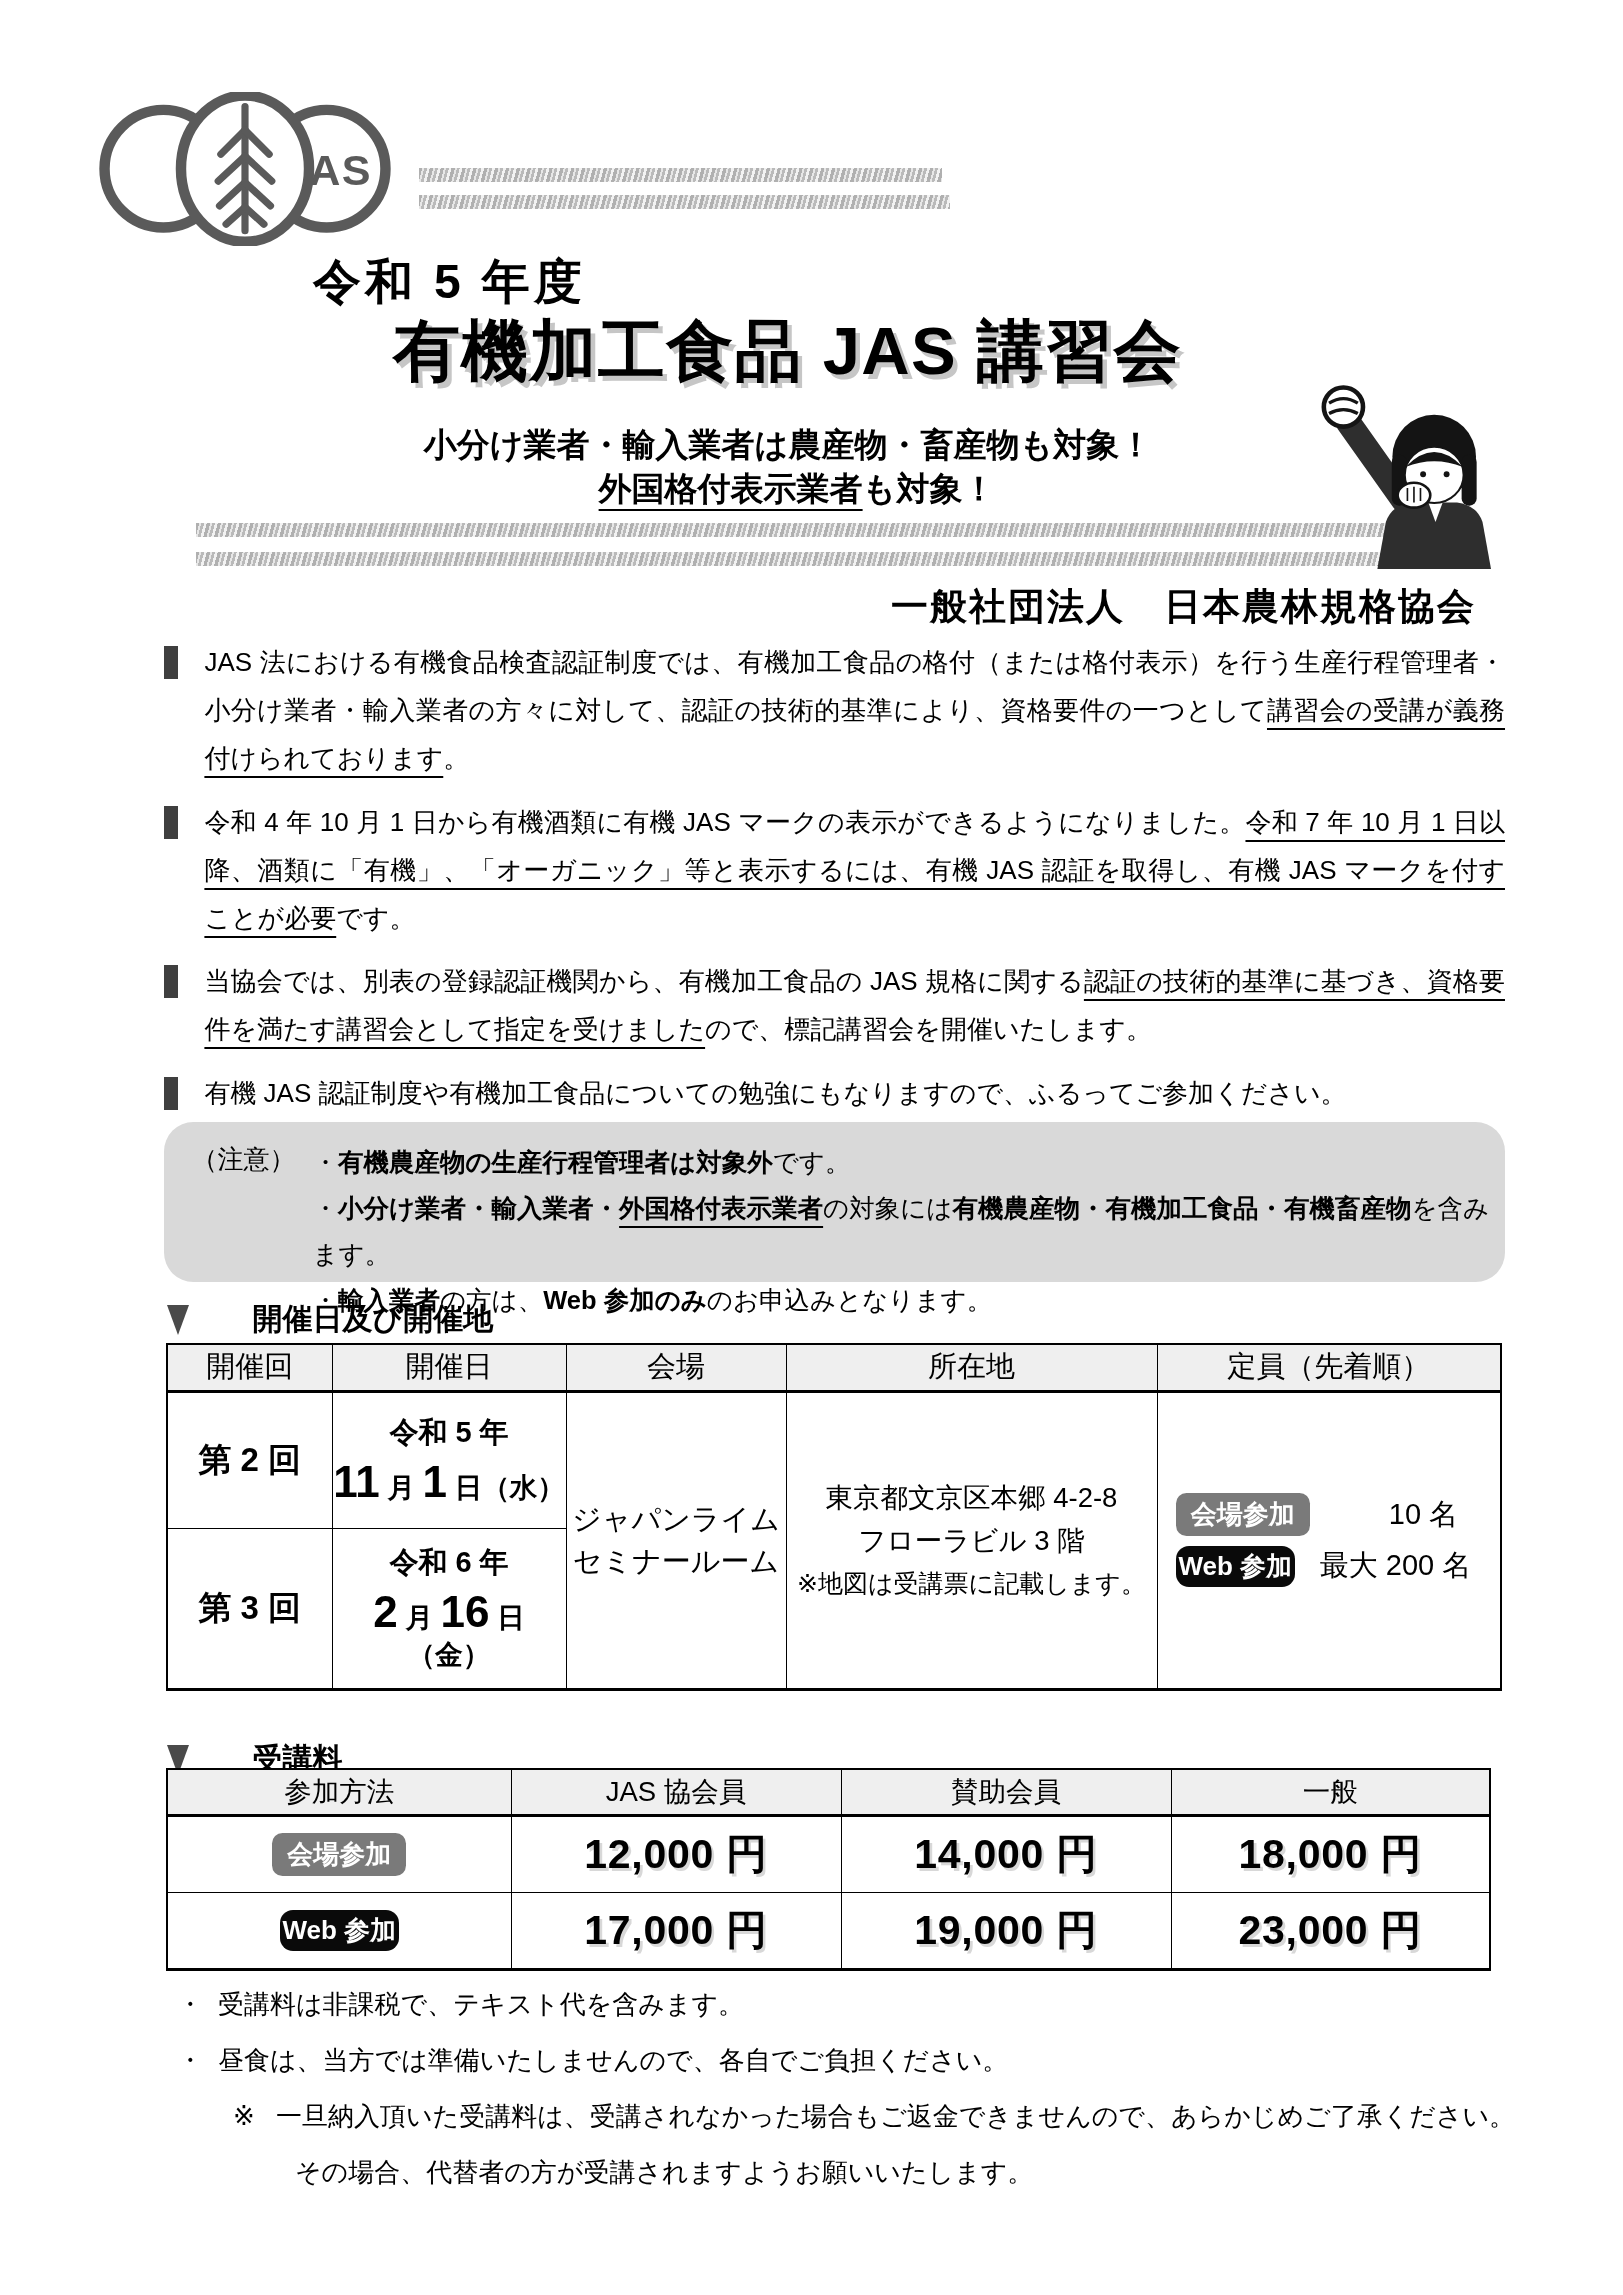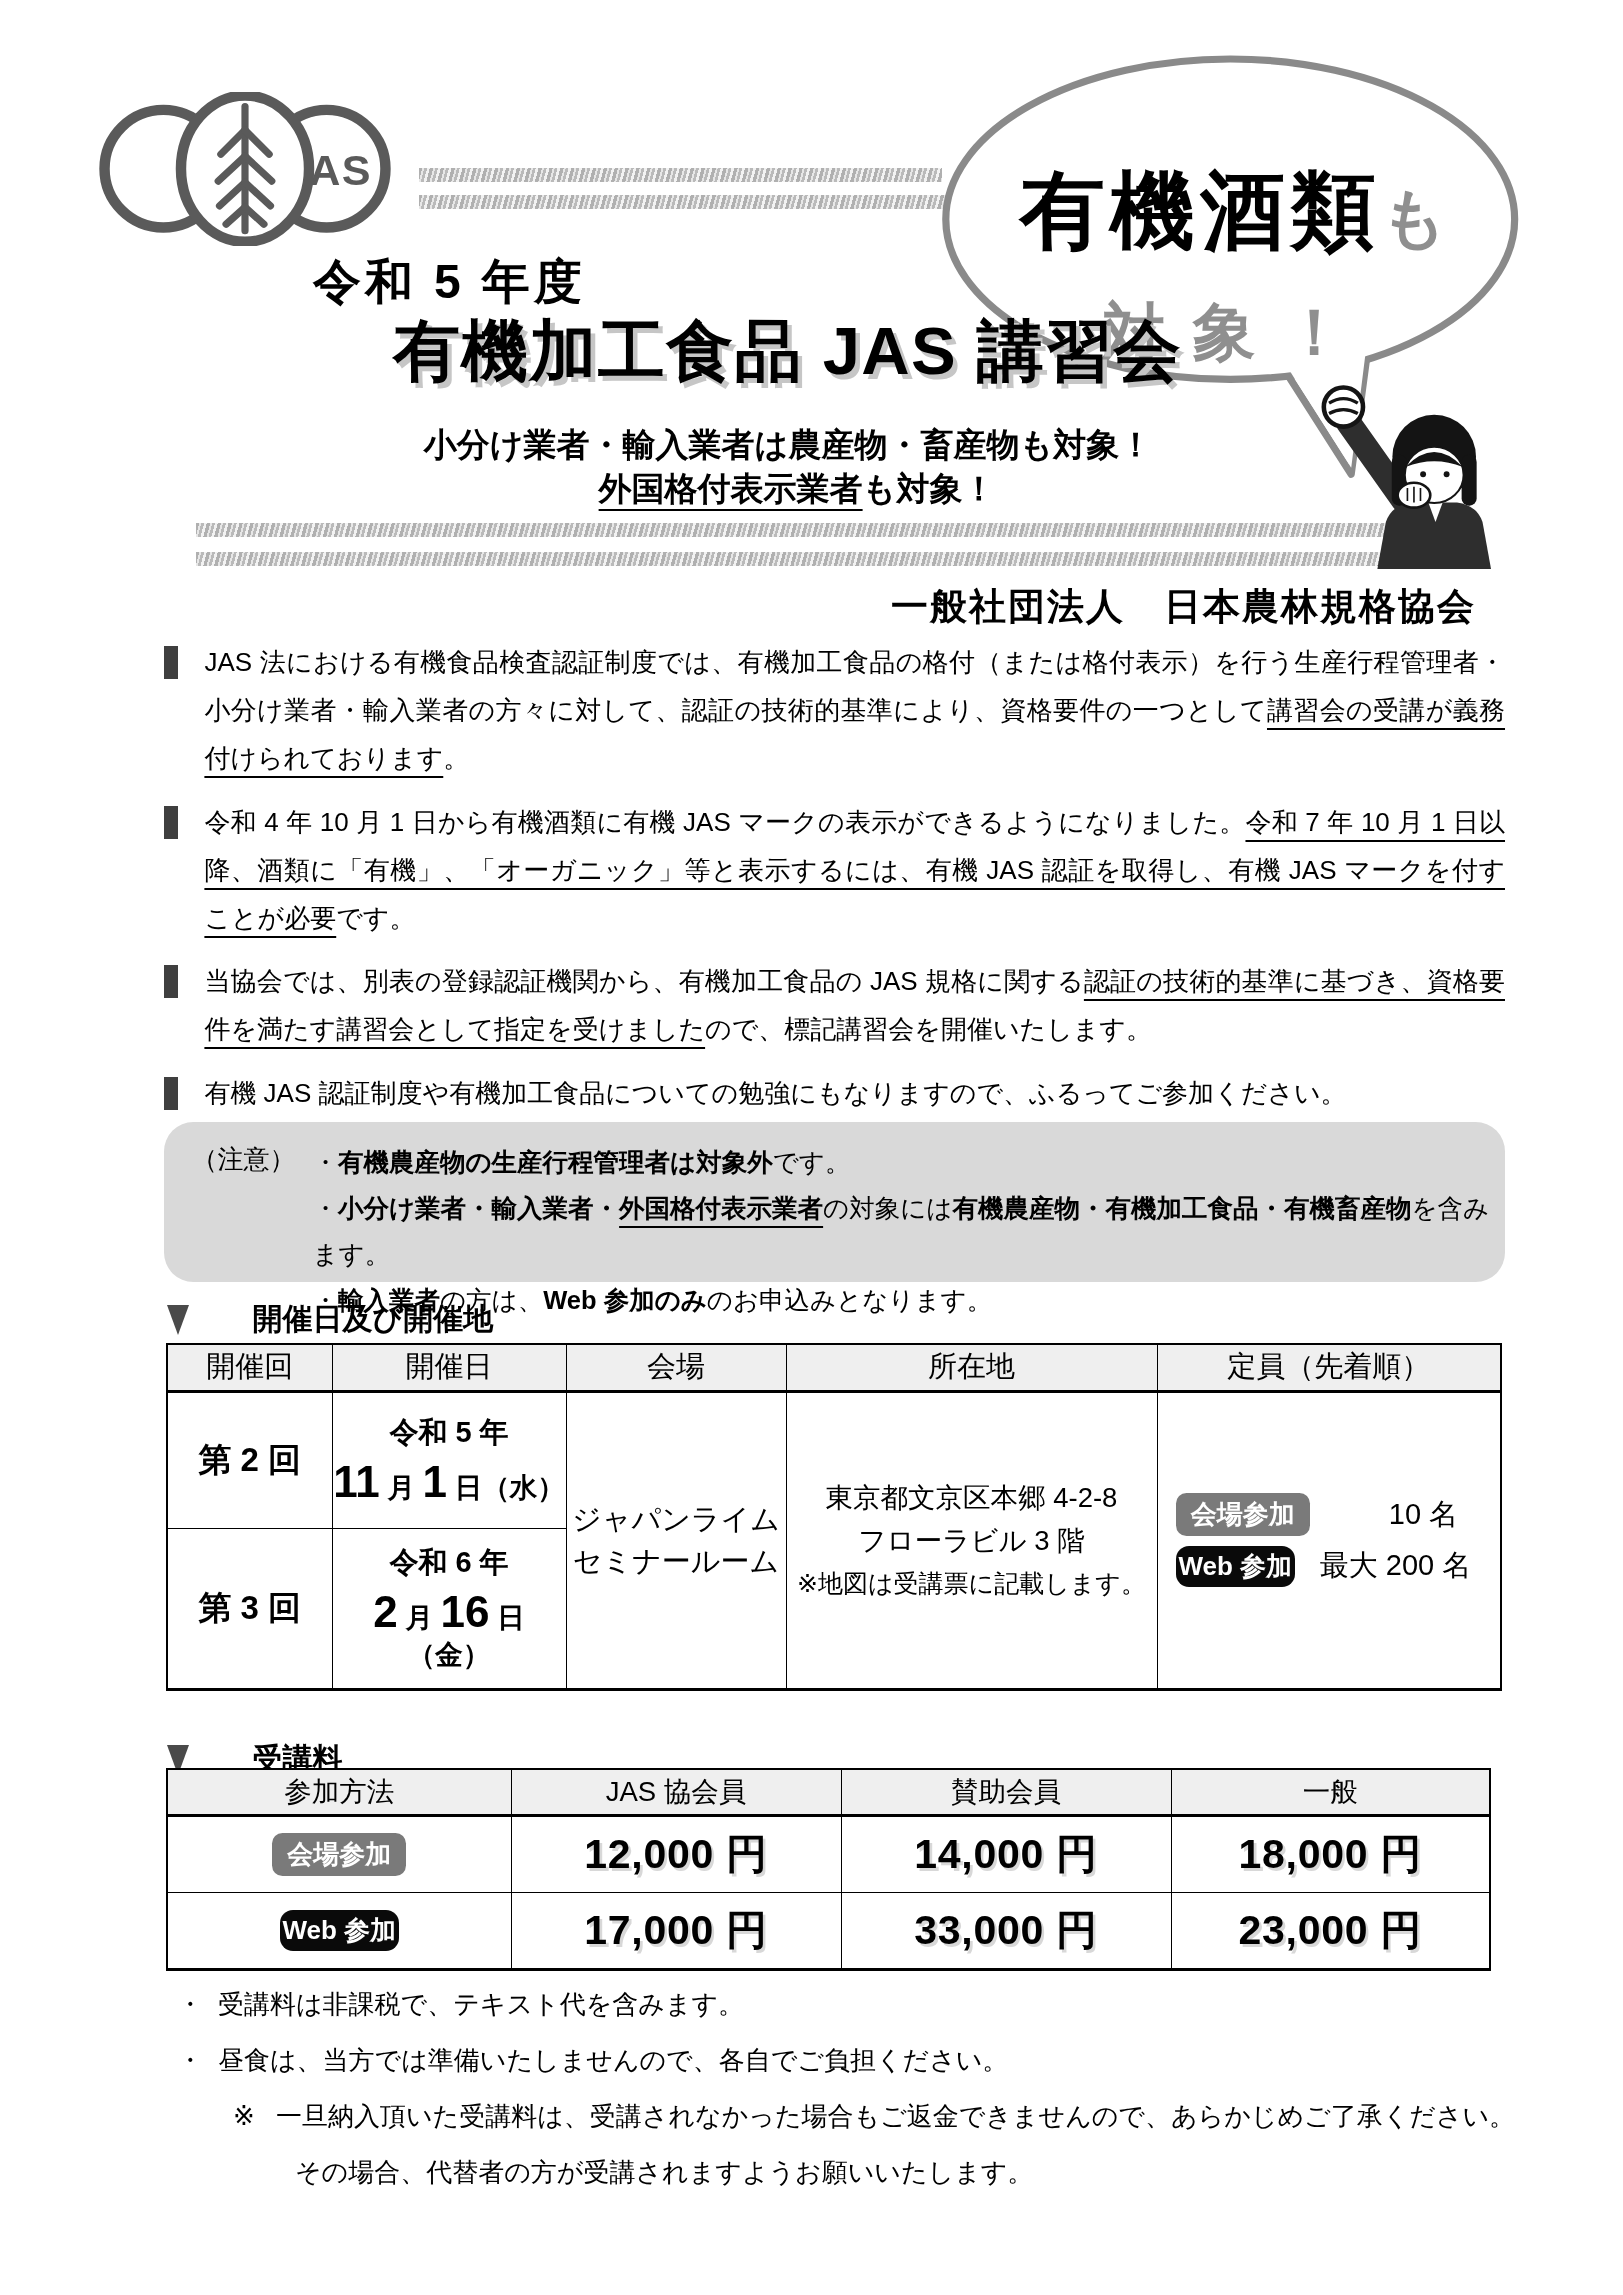--- a/index.html
+++ b/index.html
@@ -110,29 +110,20 @@
           <line x1="225" y1="176" x2="254" y2="202"></line>
       </g>
     </svg>
   </div>
 
   <div class="band band-a1"></div>
   <div class="band band-a2"></div>
   <div class="band band-b1"></div>
   <div class="band band-b2"></div>
 
-  <div class="bubble">
-    <svg width="595" height="445" viewBox="0 0 910 680">
-      <path d="M520 470 L635 650 L664 432 Z" fill="#ffffff" stroke="#8a8a8a" stroke-width="11" stroke-linejoin="round"></path>
-      <ellipse cx="450" cy="260" rx="435" ry="245" fill="#ffffff" stroke="#8a8a8a" stroke-width="11"></ellipse>
-      <path d="M522 462 L635 640 L660 440 Z" fill="#ffffff"></path>
-    </svg>
-    <div class="bubble-l1"><span class="bb-main">有機酒類</span><span class="bb-suf">も</span></div>
-    <div class="bubble-l2">対象！</div>
-  </div>
 
   <div class="person">
     <svg width="249" height="209" viewBox="0 0 380 320">
       <line x1="105" y1="95" x2="190" y2="215" stroke="#2e2e2e" stroke-width="38" stroke-linecap="round"></line>
       <circle cx="98" cy="72" r="30" fill="#ffffff" stroke="#141414" stroke-width="7"></circle>
       <path d="M76 66 q22 -14 44 0 M76 82 q22 -12 44 0" fill="none" stroke="#141414" stroke-width="5"></path>
       <path d="M150 320 L163 248 Q172 222 202 218 L272 218 Q302 222 311 248 L324 320 Z" fill="#2e2e2e"></path>
       <path d="M228 218 L239 248 L250 218 Z" fill="#ffffff"></path>
       <circle cx="237" cy="148" r="64" fill="#141414"></circle>
       <rect x="172" y="145" width="23" height="78" rx="11" fill="#141414"></rect>
@@ -262,21 +253,21 @@
     <tbody>
       <tr class="fr">
         <td><span class="badge badge-venue">会場参加</span></td>
         <td class="num">12,000 円</td>
         <td class="num">14,000 円</td>
         <td class="num">18,000 円</td>
       </tr>
       <tr class="fr">
         <td><span class="badge badge-web">Web 参加</span></td>
         <td class="num">17,000 円</td>
-        <td class="num">33,000 円</td>
+        <td class="num">19,000 円</td>
         <td class="num">23,000 円</td>
       </tr>
     </tbody>
   </table>
 
   <div class="notes">
     <div class="note i0">
         <span class="nmark">・</span>
         <span>受講料は非課税で、テキスト代を含みます。</span>
       </div>

